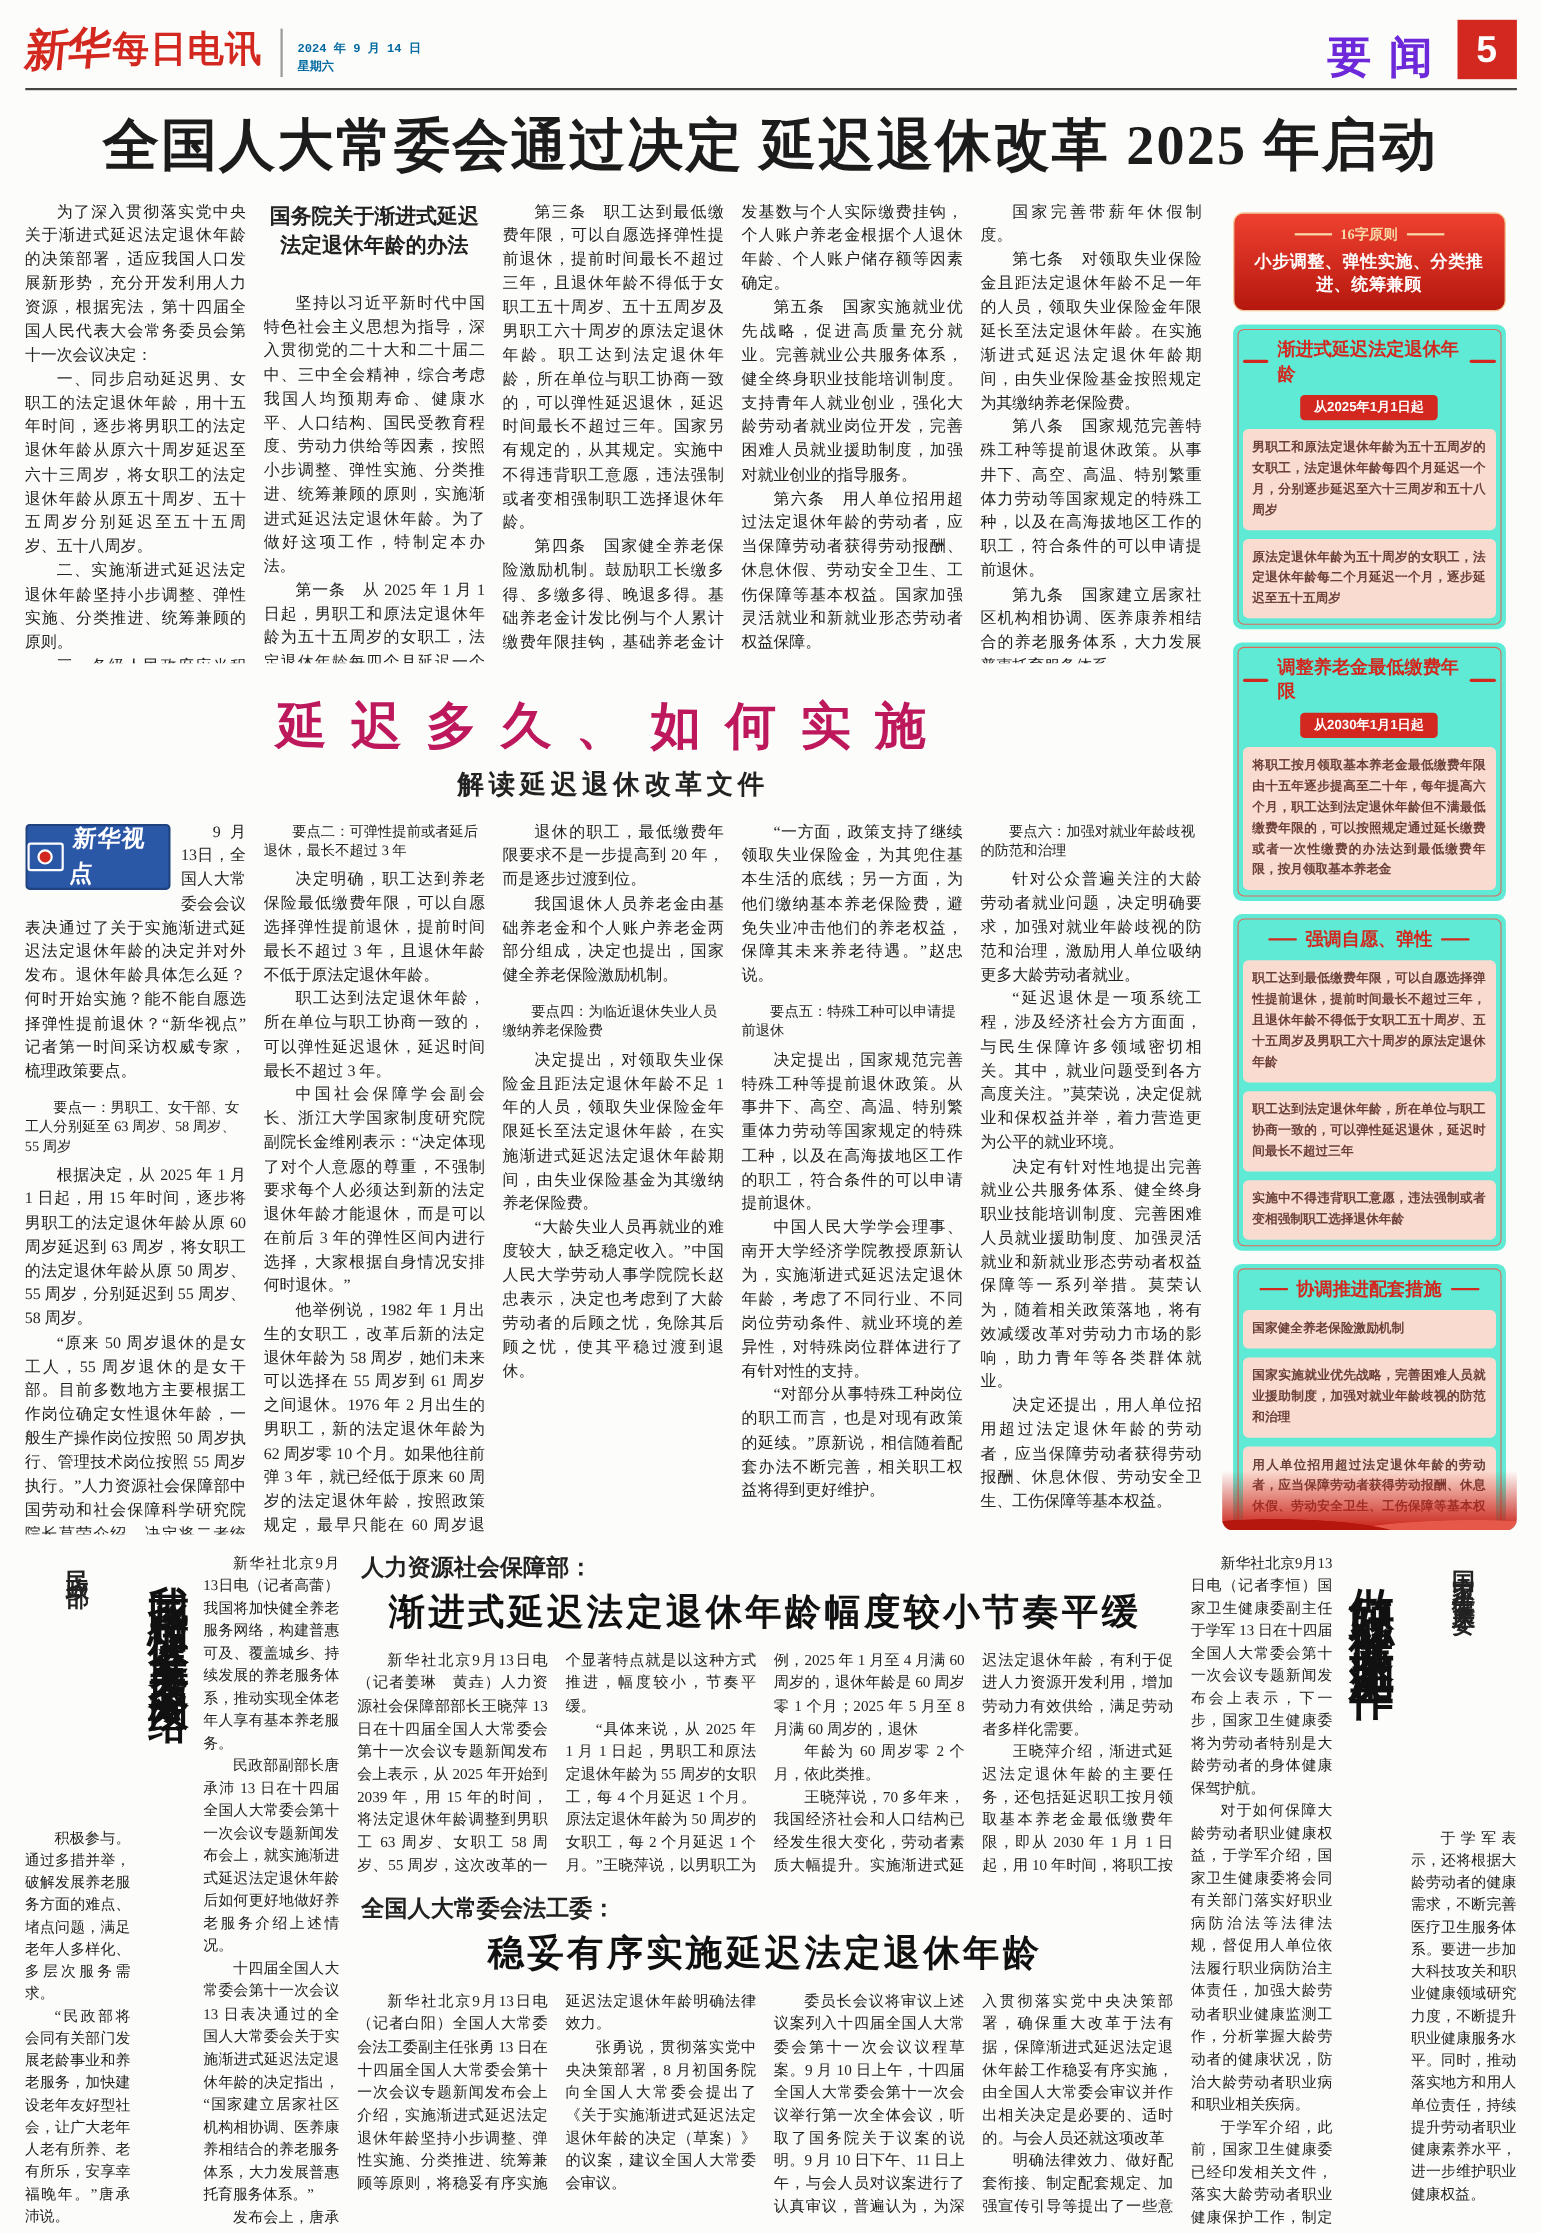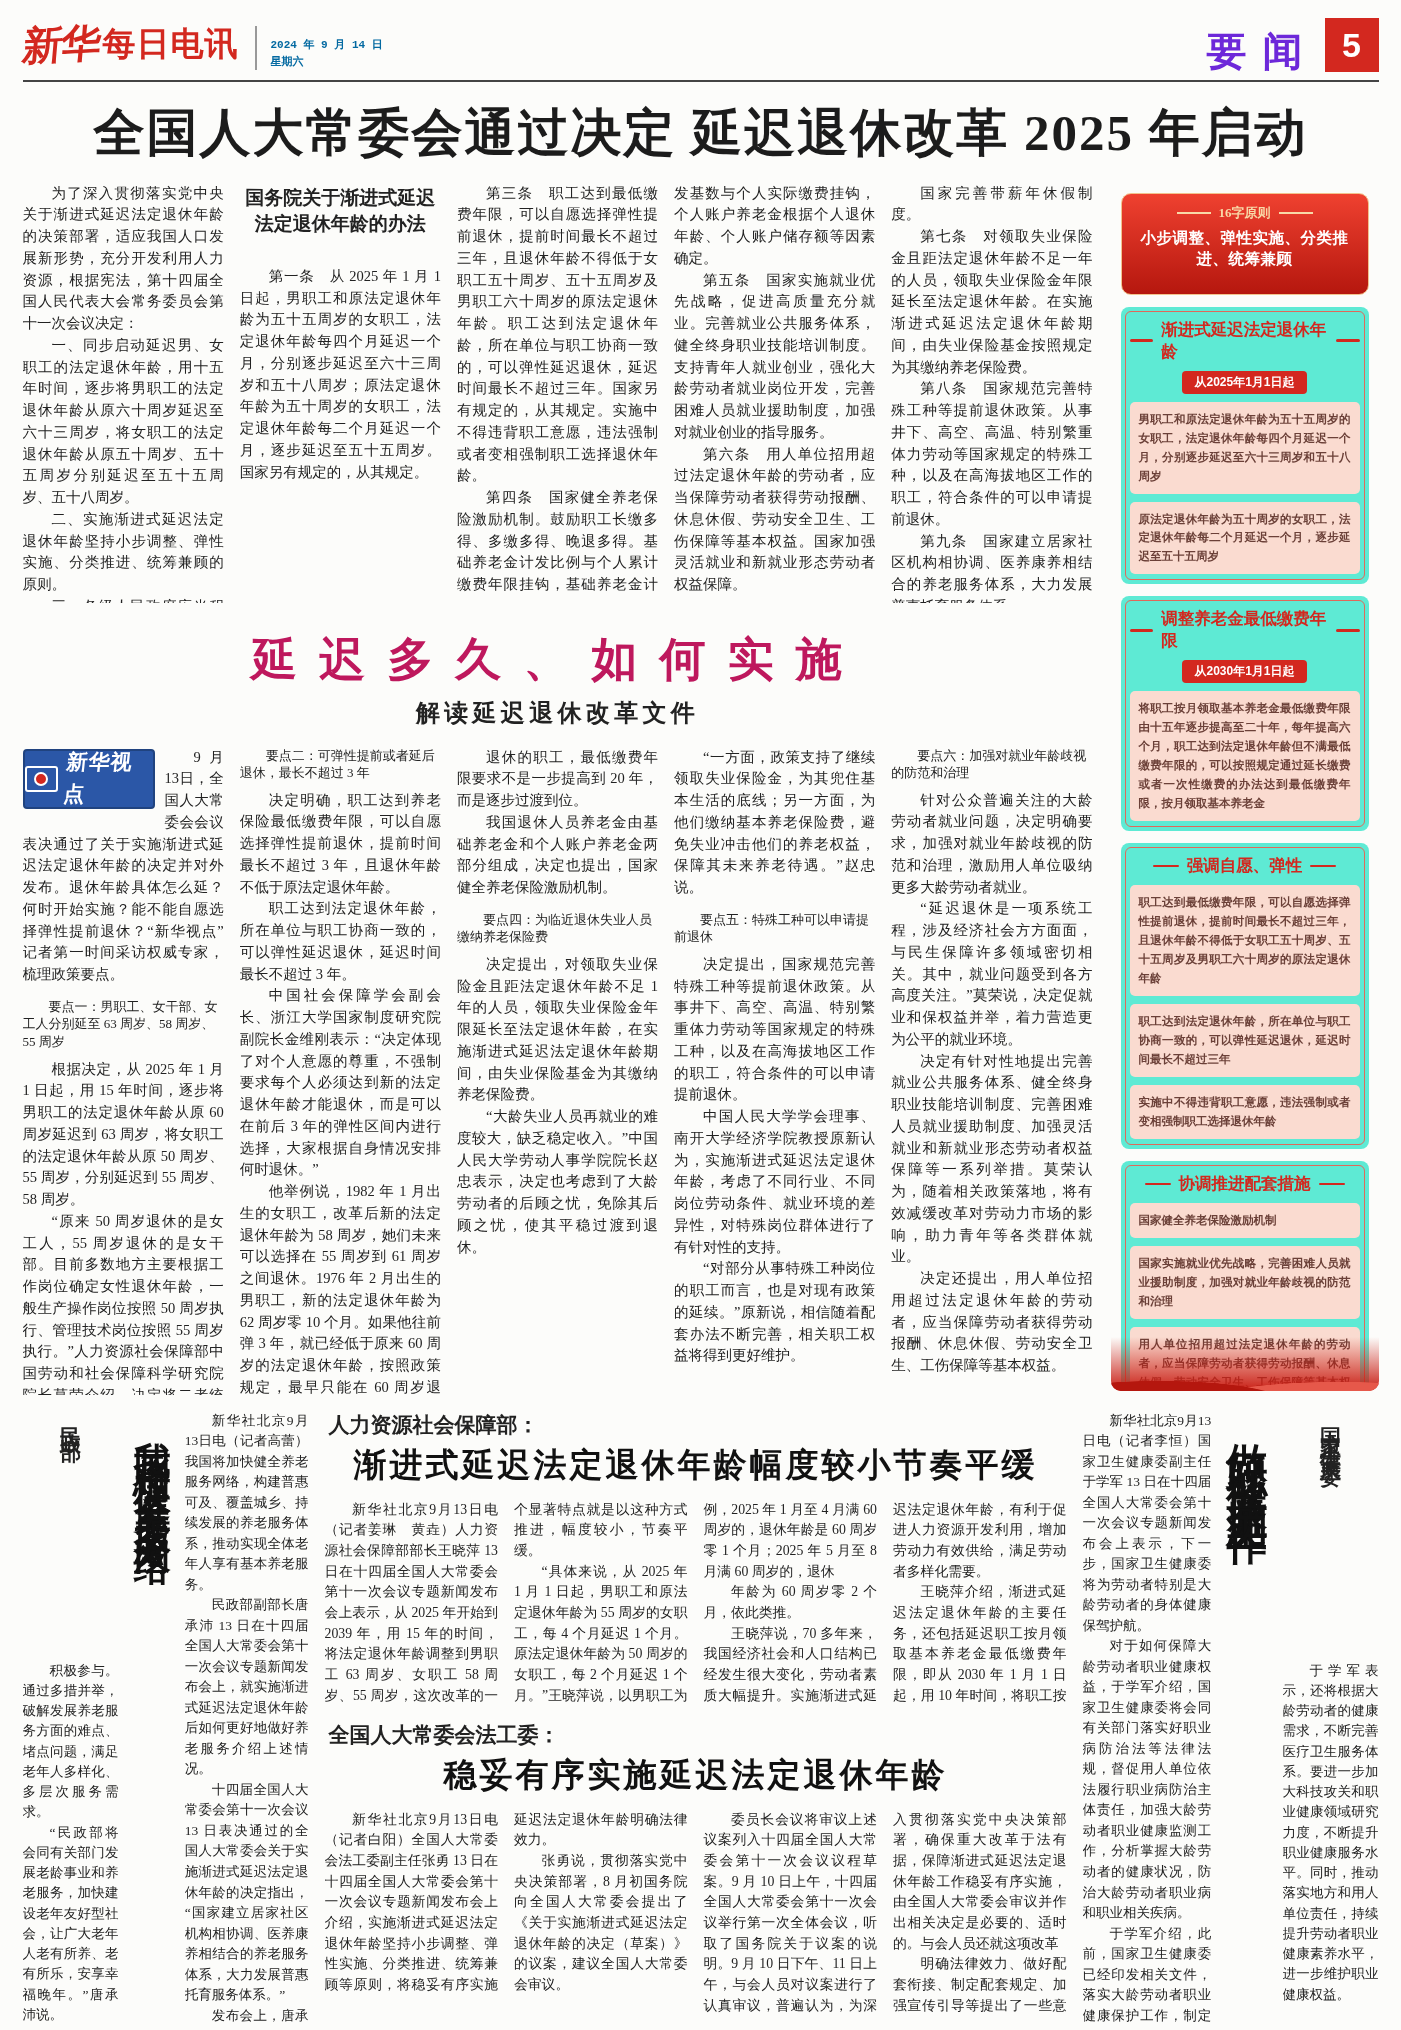--- a/index.html
+++ b/index.html
@@ -45,21 +45,21 @@
             display:flex;align-items:center;justify-content:center;gap:7px;margin:2px 10px 4px 0;}
   .xwd-logo .cam{width:30px;height:22px;border:2px solid #fff;border-radius:3px;position:relative;background:#2b57a7;}
   .xwd-logo .cam::before{content:"";position:absolute;left:50%;top:50%;transform:translate(-50%,-50%);
             width:10px;height:10px;border-radius:50%;background:#d3281f;border:2px solid #fff;}
   .xwd-logo .txt{color:#fff;font-size:21px;font-weight:900;transform:skewX(-6deg);letter-spacing:1px;}
 
   
   .sidebar{width:268px;flex:none;background:linear-gradient(180deg,#e03325,#c9201668%,#d3281f);
            border-radius:10px;padding:10px;box-sizing:border-box;height:1208px;overflow:hidden;position:relative;}
   .sb-head{background:linear-gradient(180deg,#ef4130,#b5170e);border:1px solid #f2c38d;border-radius:10px;
-           padding:10px 8px 24px;margin-bottom:12px;}
+           padding:10px 8px 12px;margin-bottom:12px;}
   .sb-head .lab{display:flex;align-items:center;justify-content:center;gap:8px;color:#f8d9a8;font-size:13px;font-weight:bold;}
   .sb-head .lab .dash{width:34px;height:2px;background:#f8d9a8;}
   .sb-head .pr{color:#fff;font-weight:900;font-size:15.5px;text-align:center;margin-top:6px;letter-spacing:.5px;
                font-family:"Liberation Sans",sans-serif;}
   .panel{background:#5eead4;border-radius:8px;padding:12px 9px 10px;position:relative;margin-bottom:12px;}
   .panel .frame{position:absolute;inset:4px;border:1px solid #e0695a;border-radius:6px;pointer-events:none;}
   .p-title{display:flex;align-items:center;justify-content:center;gap:8px;color:#d3281f;font-weight:900;
            font-size:16.5px;margin-bottom:8px;font-family:"Liberation Sans",sans-serif;}
   .p-title .dash{width:26px;height:2.5px;background:#d3281f;border-radius:2px;}
   .p-badge{display:block;width:max-content;margin:0 auto 8px;background:#d3281f;color:#fff;font-size:12px;
@@ -121,20 +121,21 @@
         <div class="cols5">
           <div class="col body-col">
               <p class="para">为了深入贯彻落实党中央关于渐进式延迟法定退休年龄的决策部署，适应我国人口发展新形势，充分开发利用人力资源，根据宪法，第十四届全国人民代表大会常务委员会第十一次会议决定：</p>
               <p class="para">一、同步启动延迟男、女职工的法定退休年龄，用十五年时间，逐步将男职工的法定退休年龄从原六十周岁延迟至六十三周岁，将女职工的法定退休年龄从原五十周岁、五十五周岁分别延迟至五十五周岁、五十八周岁。</p>
               <p class="para">二、实施渐进式延迟法定退休年龄坚持小步调整、弹性实施、分类推进、统筹兼顾的原则。</p>
               <p class="para">三、各级人民政府应当积极应对人口老龄化，鼓励和支持劳动者就业创业，切实保障劳动者权益，协调推进养老托育等相关工作。</p>
             </div>
           <div class="col">
             <div class="measures-title">国务院关于渐进式延迟法定退休年龄的办法</div>
             <div class="body-col">
+                <p class="para">坚持以习近平新时代中国特色社会主义思想为指导，深入贯彻党的二十大和二十届二中、三中全会精神，综合考虑我国人均预期寿命、健康水平、人口结构、国民受教育程度、劳动力供给等因素，按照小步调整、弹性实施、分类推进、统筹兼顾的原则，实施渐进式延迟法定退休年龄。为了做好这项工作，特制定本办法。</p>
                 <p class="para">第一条　从 2025 年 1 月 1 日起，男职工和原法定退休年龄为五十五周岁的女职工，法定退休年龄每四个月延迟一个月，分别逐步延迟至六十三周岁和五十八周岁；原法定退休年龄为五十周岁的女职工，法定退休年龄每二个月延迟一个月，逐步延迟至五十五周岁。国家另有规定的，从其规定。</p>
               </div>
           </div>
           <div class="col" style="grid-column:3/5;column-count:2;column-gap:16px;">
               <p class="para">第三条　职工达到最低缴费年限，可以自愿选择弹性提前退休，提前时间最长不超过三年，且退休年龄不得低于女职工五十周岁、五十五周岁及男职工六十周岁的原法定退休年龄。职工达到法定退休年龄，所在单位与职工协商一致的，可以弹性延迟退休，延迟时间最长不超过三年。国家另有规定的，从其规定。实施中不得违背职工意愿，违法强制或者变相强制职工选择退休年龄。</p>
               <p class="para">第四条　国家健全养老保险激励机制。鼓励职工长缴多得、多缴多得、晚退多得。基础养老金计发比例与个人累计缴费年限挂钩，基础养老金计发基数与个人实际缴费挂钩，个人账户养老金根据个人退休年龄、个人账户储存额等因素确定。</p>
               <p class="para">第五条　国家实施就业优先战略，促进高质量充分就业。完善就业公共服务体系，健全终身职业技能培训制度。支持青年人就业创业，强化大龄劳动者就业岗位开发，完善困难人员就业援助制度，加强对就业创业的指导服务。</p>
               <p class="para">第六条　用人单位招用超过法定退休年龄的劳动者，应当保障劳动者获得劳动报酬、休息休假、劳动安全卫生、工伤保障等基本权益。国家加强灵活就业和新就业形态劳动者权益保障。</p>
             </div>
           <div class="col">

